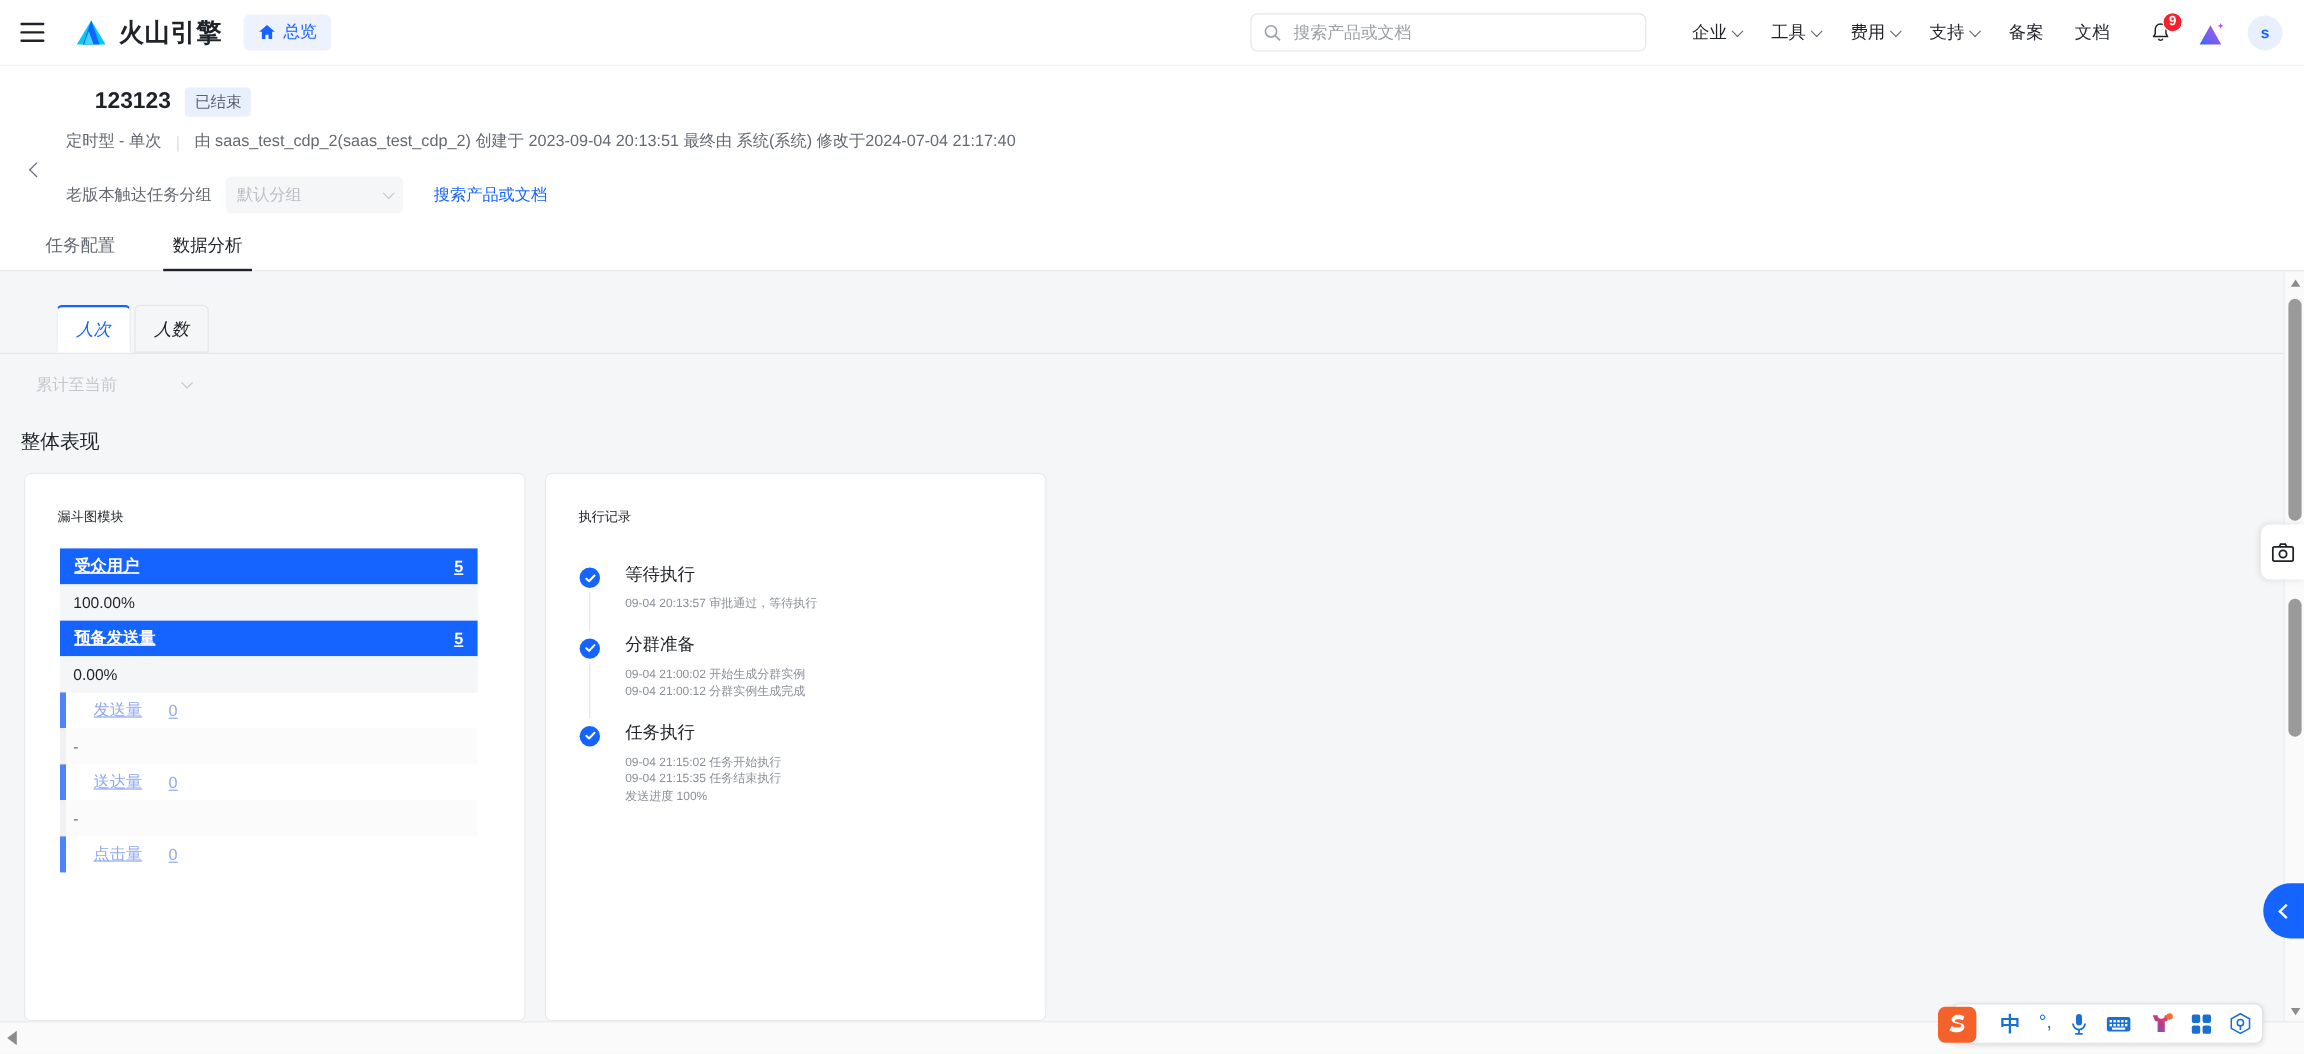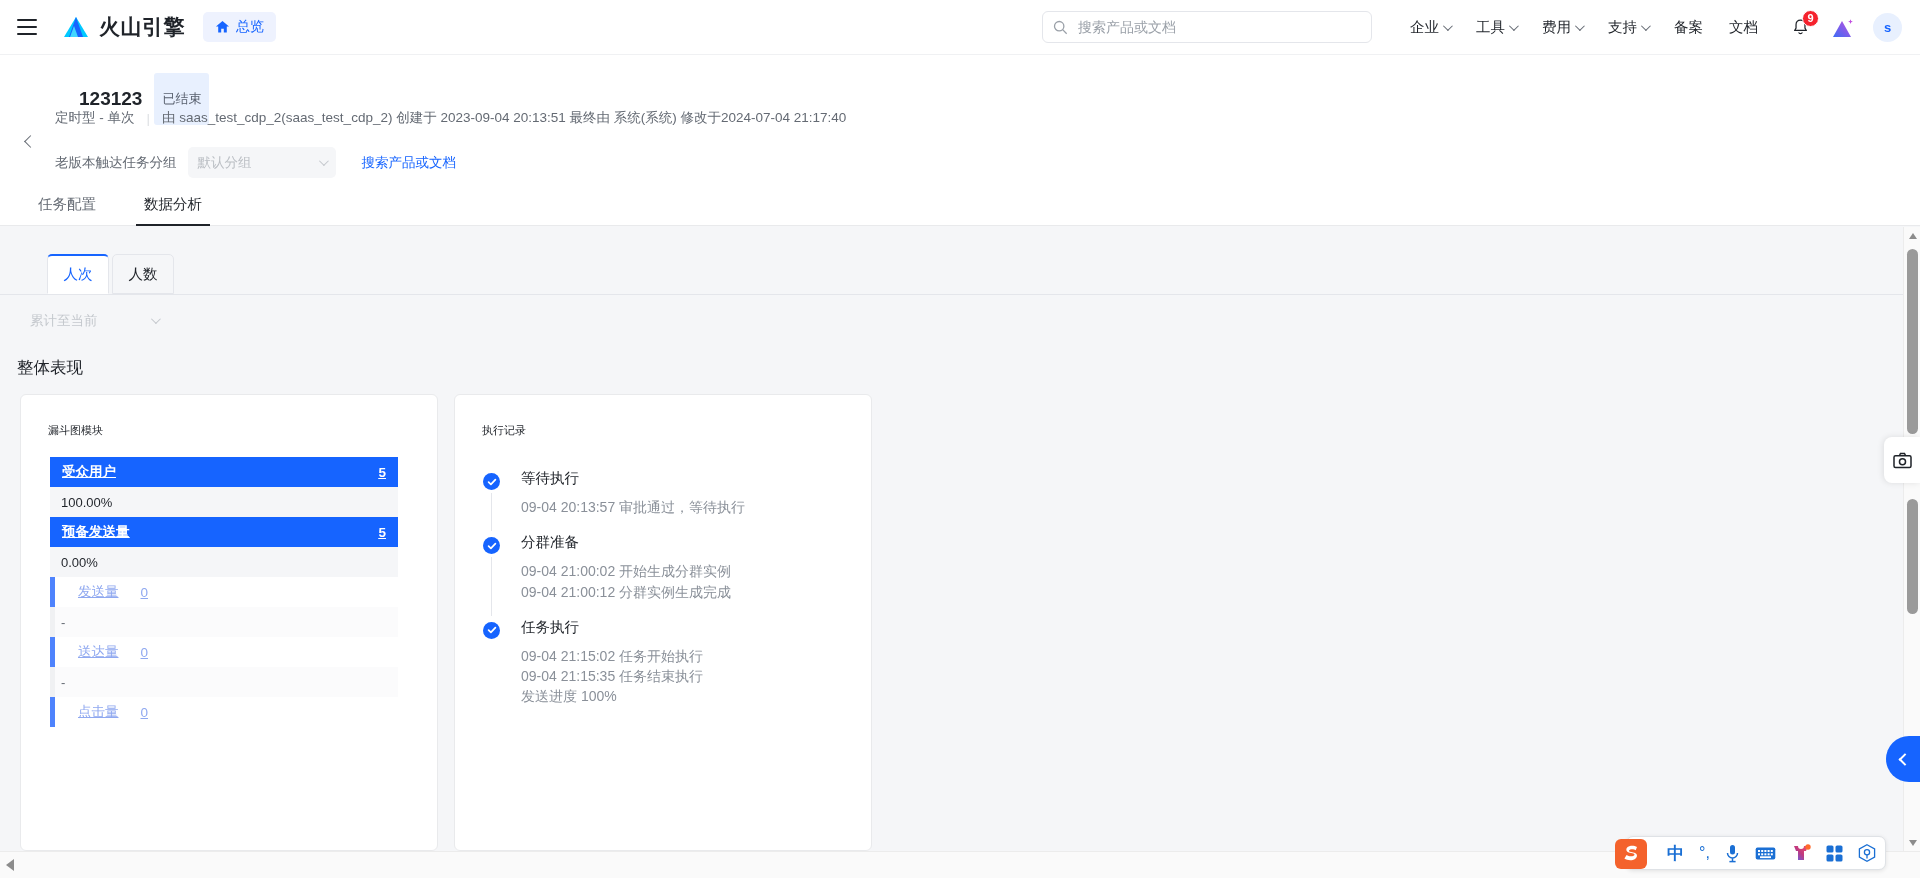--- a/index.html
+++ b/index.html
@@ -101,21 +101,21 @@
     border-left: 1.6px solid #646a73; border-bottom: 1.6px solid #646a73;
     transform: rotate(45deg);
   }
   .task-titleline {
     position: absolute; left: 55px; top: 18px;
     display: flex; align-items: center; gap: 12px; margin-left: 24px;
   }
   .task-id { font-size: 19px; font-weight: bold; color: #1f2329; }
   .status-badge {
     background: #e8f0fe; color: #5a6270; font-size: 13px;
-    padding: 17px 8px; border-radius: 3px; white-space: nowrap;
+    padding: 3px 8px; border-radius: 3px; white-space: nowrap;
   }
   .task-meta {
     position: absolute; left: 55px; top: 54px;
     font-size: 13.5px; color: #646a73; display: flex; align-items: center;
     white-space: nowrap;
   }
   .meta-div { margin: 0 12px; color: #dee0e3; }
   .group-row {
     position: absolute; left: 55px; top: 92px;
     display: flex; align-items: center;
@@ -154,21 +154,21 @@
   }
 
   
   .content {
     position: absolute; top: 227px; left: 0; width: 1903px; height: 624px;
     background: #f5f6f8; overflow: hidden;
   }
 
   .subtabs {
     position: absolute; left: 47px; top: 27px;
-    display: flex; align-items: flex-end;
+    display: flex; align-items: flex-end; font-style: italic;
   }
   .stab {
     width: 62px; height: 40px; display: flex; align-items: center;
     justify-content: center; font-size: 14.5px; cursor: pointer;
     border: 1px solid #e4e6eb; background: #f5f6f8; color: #1f2329;
     border-radius: 5px 5px 0 0; margin-right: 3px; white-space: nowrap;
   }
   .stab.active {
     background: #fff; color: #1664ff; border-top: 2px solid #1664ff;
     border-bottom: 1px solid #fff; position: relative; z-index: 2;
@@ -254,21 +254,21 @@
     position: absolute; left: 0; top: 4px; width: 17px; height: 17px;
     border-radius: 50%; background: #1664ff;
     display: flex; align-items: center; justify-content: center;
   }
   .tl-check { width: 10px; height: 10px; display: block; }
   .tl-line {
     position: absolute; left: 8px; top: 24px; bottom: 2px; width: 1px;
     background: #e4e6eb;
   }
   .tl-title { font-size: 14.5px; color: #1f2329; margin-bottom: 9px; }
-  .tl-log { font-size: 14px; color: #8a9099; line-height: 1.45; }
+  .tl-log { font-size: 10px; color: #8a9099; line-height: 1.45; }
 
   
   .camera-btn {
     position: absolute; right: 0; top: 437px; width: 36px; height: 46px;
     background: #fff; border-radius: 8px 0 0 8px;
     box-shadow: -1px 0 6px rgba(0,0,0,0.10);
     display: flex; align-items: center; justify-content: center; cursor: pointer;
     z-index: 20;
   }
   .camera-ico { width: 19px; height: 17px; display: block; }

